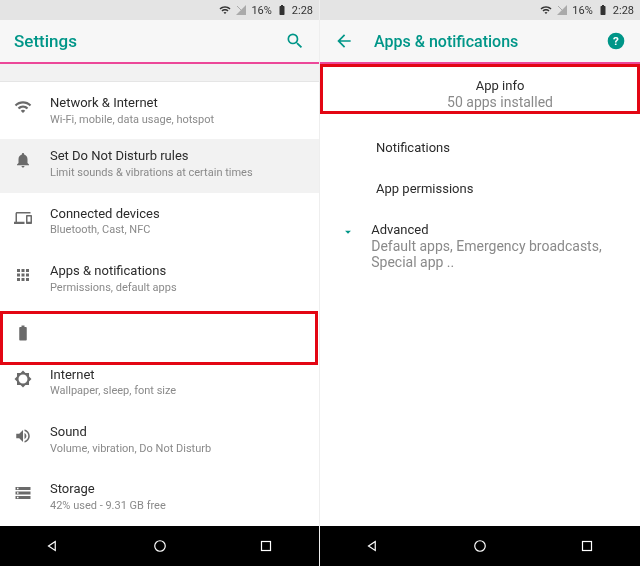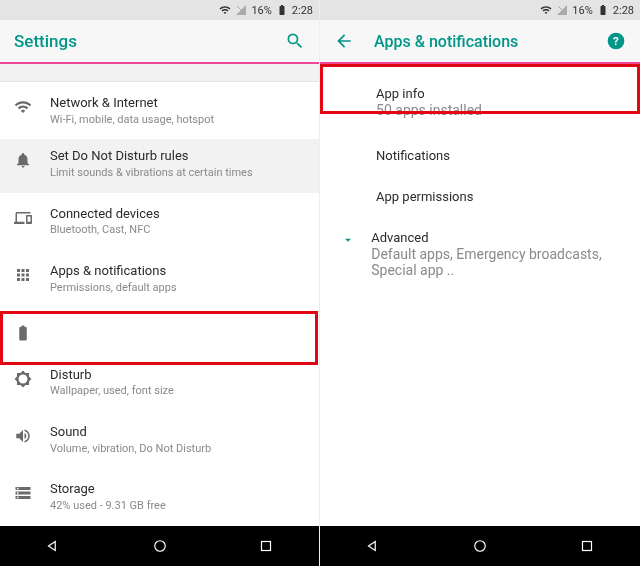--- a/index.html
+++ b/index.html
@@ -120,22 +120,22 @@
           </div>
       </div>
 
       <div class="row">
         <div class="icon-col">
             <svg viewBox="0 0 24 24">
               <path d="M20 15.31L23.31 12 20 8.69V4h-4.69L12 .69 8.69 4H4v4.69L.69 12 4 15.31V20h4.69L12 23.31 15.31 20H20v-4.69zM12 18c-3.31 0-6-2.69-6-6s2.69-6 6-6 6 2.69 6 6-2.69 6-6 6z"></path>
             </svg>
           </div>
         <div class="text-col">
-          <div class="title">Disturb</div>
-          <div class="sub">Wallpaper, used, font size</div>
+          <div class="title">Internet</div>
+          <div class="sub">Wallpaper, sleep, font size</div>
         </div>
       </div>
 
       <div class="row">
         <div class="icon-col">
             <svg viewBox="0 0 24 24">
               <path d="M3 9v6h4l5 5V4L7 9H3zm13.5 3c0-1.77-1.02-3.29-2.5-4.03v8.05c1.48-.73 2.5-2.25 2.5-4.02zM14 3.23v2.06c2.89.86 5 3.54 5 6.71s-2.11 5.85-5 6.71v2.06c4.01-.91 7-4.49 7-8.77s-2.99-7.86-7-8.77z"></path>
             </svg>
           </div>
         <div class="text-col">
@@ -193,21 +193,21 @@
           <path fill="#009688" d="M20 11H7.83l5.59-5.59L12 4l-8 8 8 8 1.41-1.41L7.83 13H20v-2z"></path>
         </svg>
       <div class="appbar-title sub">Apps &amp; notifications</div>
       <svg class="help" viewBox="0 0 24 24">
           <circle cx="12" cy="12" r="10" fill="#009688"></circle>
           <text x="12" y="17" text-anchor="middle" font-size="14" fill="#fff" font-weight="bold">?</text>
         </svg>
     </div>
 
     <div class="content">
-      <div class="right-row" style="padding-top:22px;">
+      <div class="right-row" style="padding-top:14px;text-align:center;">
         <div class="title">App info</div>
         <div class="sub">50 apps installed</div>
       </div>
 
       <div class="right-row" style="padding-top:18px;padding-bottom:18px;">
         <div class="title">Notifications</div>
       </div>
 
       <div class="right-row" style="padding-top:8px;padding-bottom:18px;">
         <div class="title">App permissions</div>

